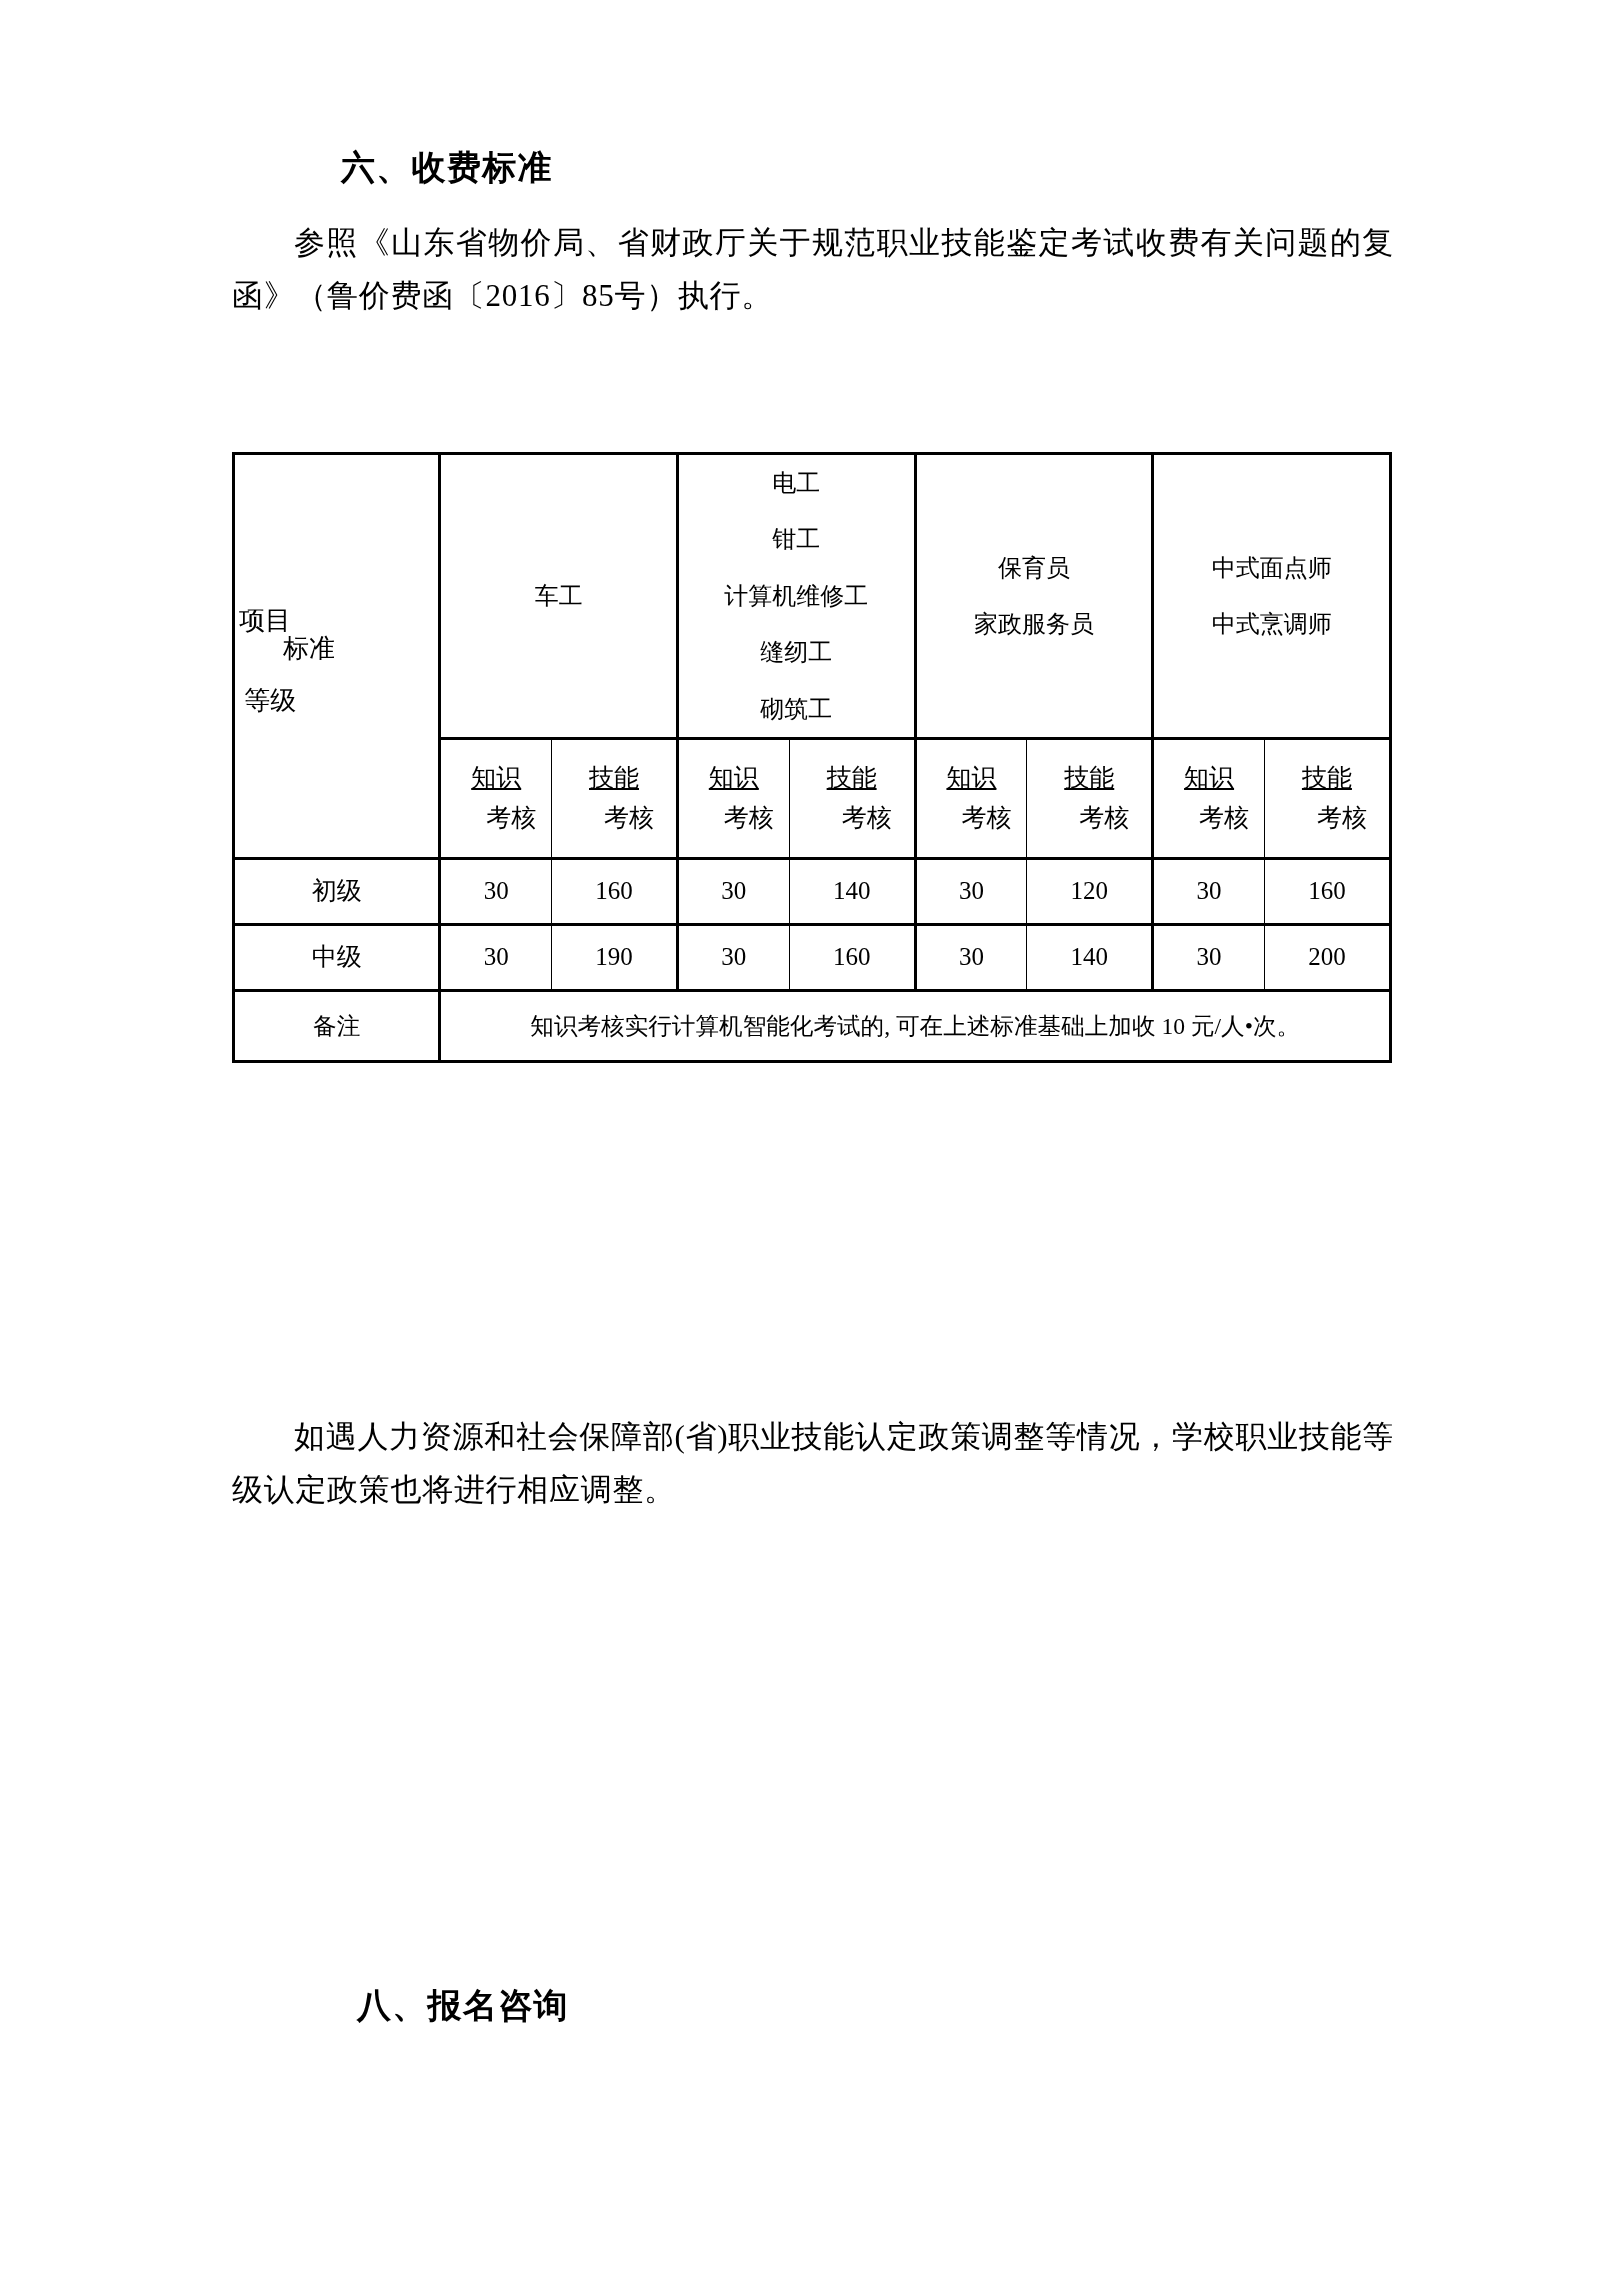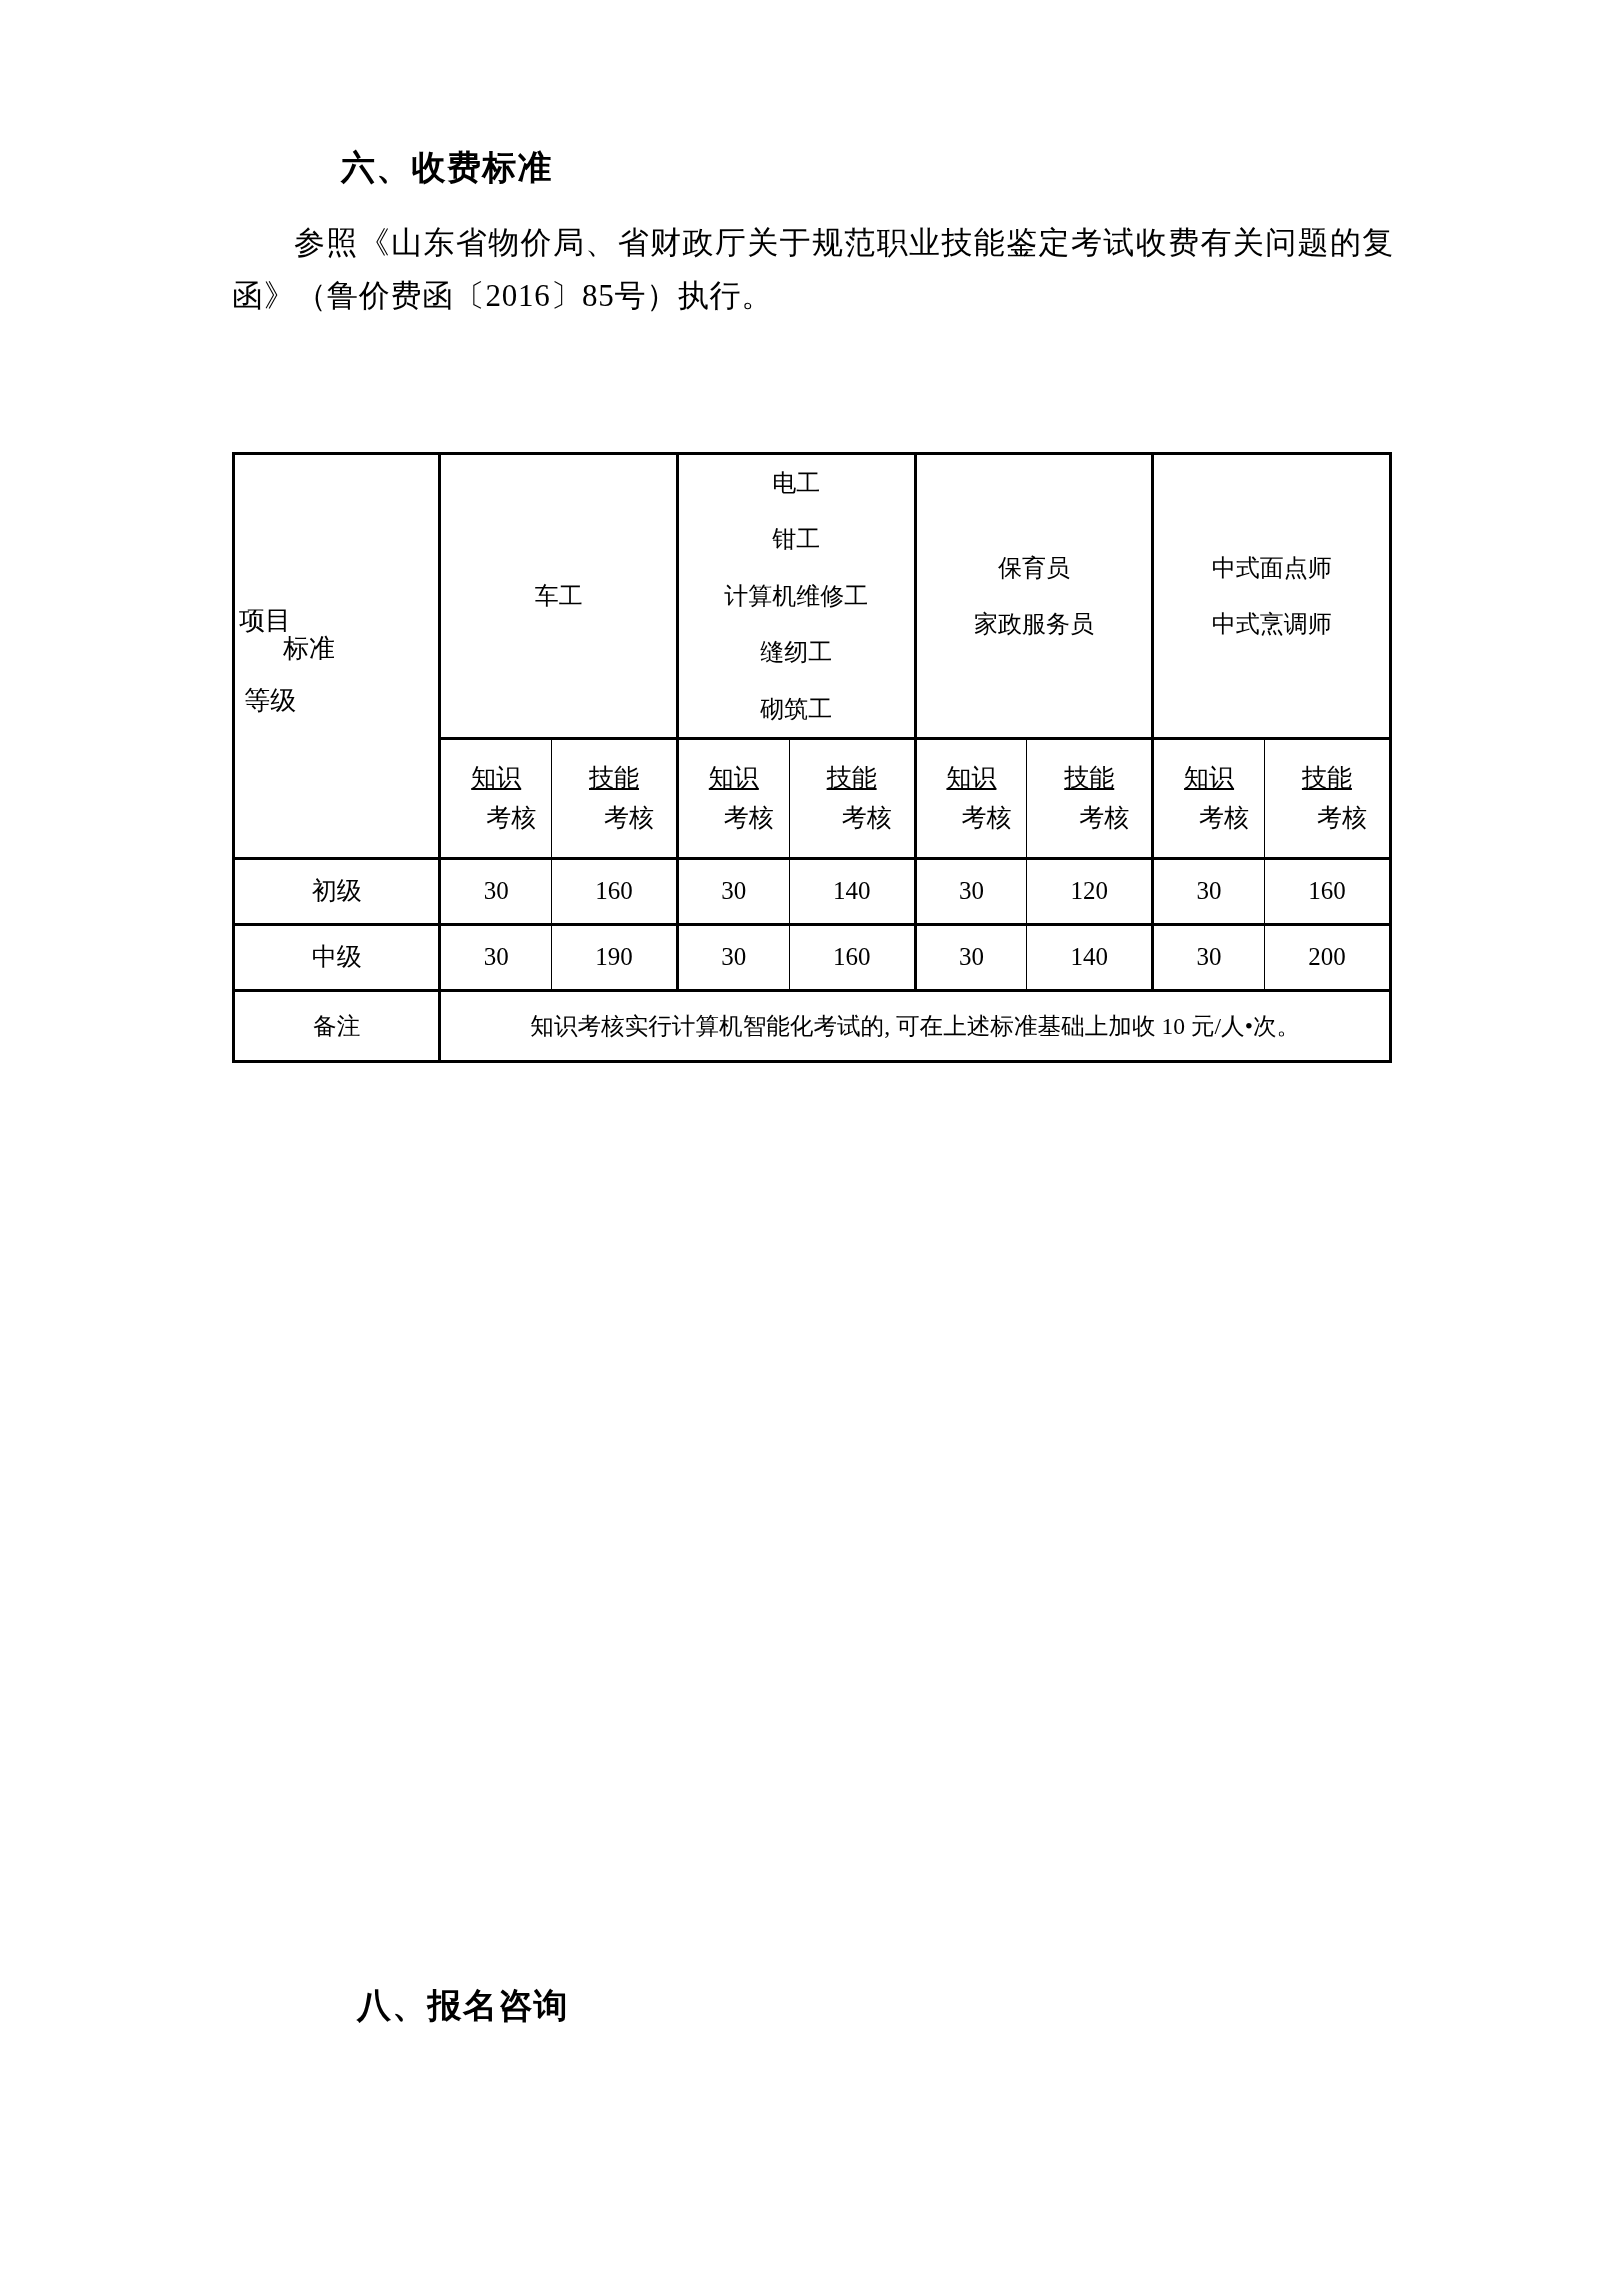--- a/index.html
+++ b/index.html
@@ -212,20 +212,21 @@
 
       <tr class="remark-row">
         <td class="outer-l row-sep-top outer-b">备注</td>
         <td class="remark-text grp-sep row-sep-top outer-b outer-r" colspan="8">知识考核实行计算机智能化考试的, 可在上述标准基础上加收 10 元/人•次。</td>
       </tr>
     </tbody>
   </table>
 
 
   <div class="blk" style="left:232px; top:1403px; width:1162px;">
+    <p class="para indent" style="margin-top:6.5px;">如遇人力资源和社会保障部(省)职业技能认定政策调整等情况，学校职业技能等级认定政策也将进行相应调整。</p>
   </div>
 
   <div class="blk" style="left:357px; top:1983px;">
     <div class="heading">八、报名咨询</div>
   </div>
 
 </div>
 
 
 </body></html>

